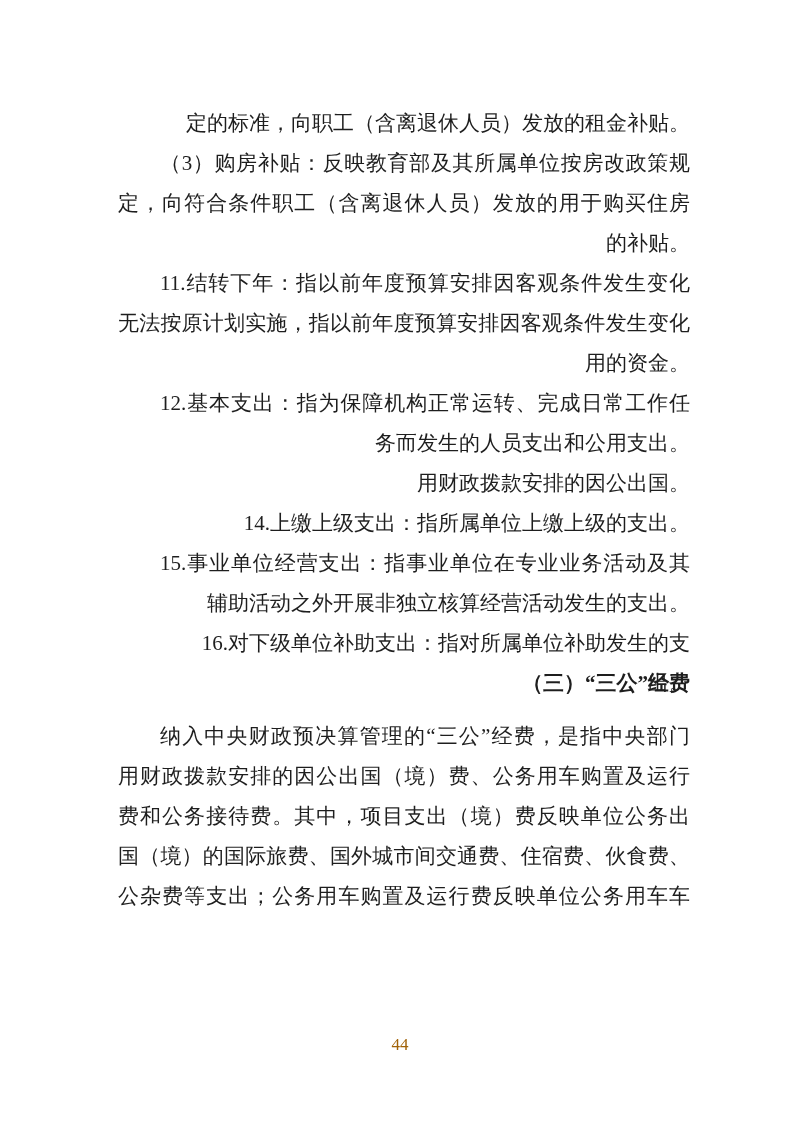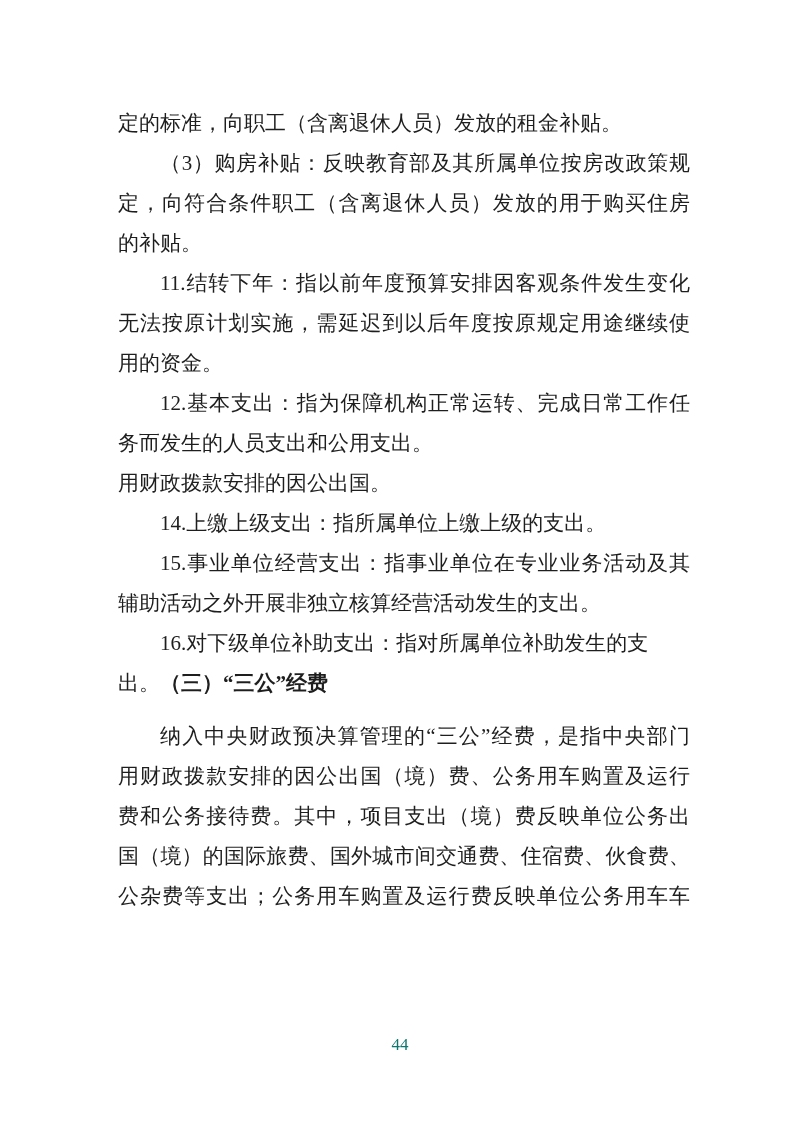--- a/index.html
+++ b/index.html
@@ -19,21 +19,21 @@
   .content {
     position: absolute;
     left: 118px;
     top: 103px;
     width: 572px;
     font-size: 21px;
   }
   .line {
     line-height: 40px;
     height: 40px;
-    text-align: left;
+    text-align: right;
     white-space: normal;
     overflow: visible;
   }
   .line.f {
     text-align: justify;
     text-align-last: justify;
     text-justify: inter-ideograph;
   }
   .line.i {
     text-indent: 42px;
@@ -44,34 +44,34 @@
     margin-bottom: 13px;
   }
   .page-number {
     position: absolute;
     top: 1030px;
     left: 0;
     width: 100%;
     text-align: center;
     font-size: 17px;
     line-height: 30px;
-    color: #0f766e;
+    color: #a16207;
   }
 </style>
 </head>
 <body>
 
 <div class="page">
   <div class="content">
     <div class="line">定的标准，向职工（含离退休人员）发放的租金补贴。</div>
     <div class="line i f">（3）购房补贴：反映教育部及其所属单位按房改政策规</div>
     <div class="line f">定，向符合条件职工（含离退休人员）发放的用于购买住房</div>
     <div class="line">的补贴。</div>
     <div class="line i f">11.结转下年：指以前年度预算安排因客观条件发生变化</div>
-    <div class="line f">无法按原计划实施，需延迟到以后年度按原规定用途继续使</div>
+    <div class="line f">无法按原计划实施，指以前年度预算安排因客观条件发生变化</div>
     <div class="line">用的资金。</div>
     <div class="line i f">12.基本支出：指为保障机构正常运转、完成日常工作任</div>
     <div class="line">务而发生的人员支出和公用支出。</div>
     <div class="line">用财政拨款安排的因公出国。</div>
     <div class="line i">14.上缴上级支出：指所属单位上缴上级的支出。</div>
     <div class="line i f">15.事业单位经营支出：指事业单位在专业业务活动及其</div>
     <div class="line">辅助活动之外开展非独立核算经营活动发生的支出。</div>
     <div class="line i">16.对下级单位补助支出：指对所属单位补助发生的支出。</div>
     <div class="line i heading">（三）“三公”经费</div>
     <div class="line i f">纳入中央财政预决算管理的“三公”经费，是指中央部门</div>

